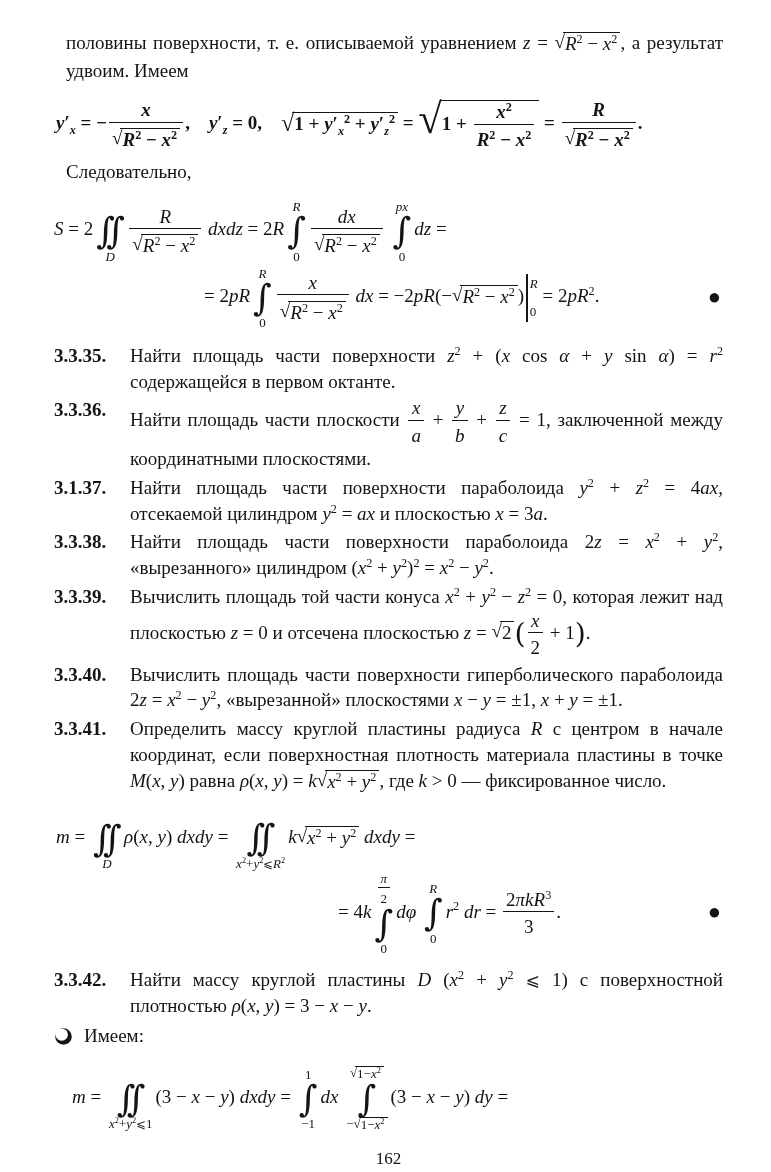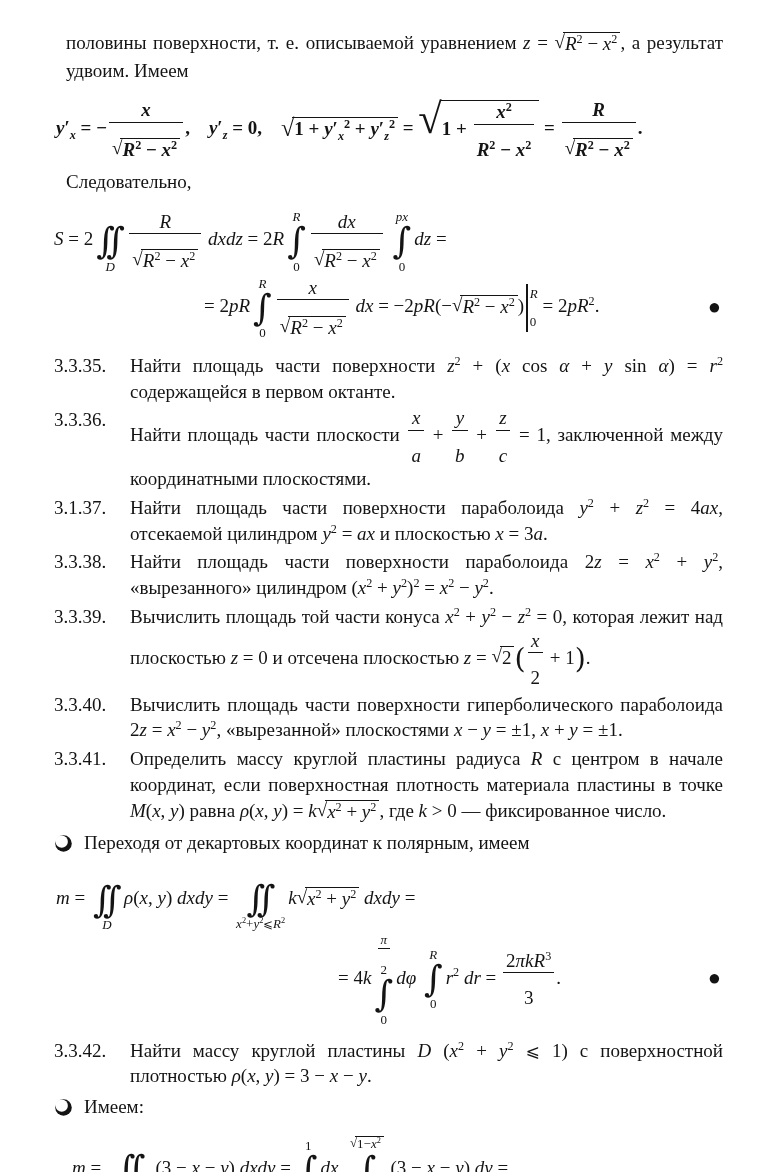--- a/index.html
+++ b/index.html
@@ -11,21 +11,21 @@
   .page{padding:30px 48px 0 54px;}
   i{font-style:italic;}
   sup{font-size:64%;line-height:0;}
   sub{font-size:64%;line-height:0;}
   .para{margin:0 0 4px 12px;text-align:justify;}
   .leq{font-family:"DejaVu Sans","DejaVu Serif",serif;font-size:0.9em;}
 
   
   .fr{display:inline-block;vertical-align:middle;text-align:center;line-height:1.12;margin:0 2px;}
   .fr>.n{display:block;padding:0 3px 1px 3px;}
-  .fr>.d{display:block;border-top:1.4px solid #141414;padding:14px 3px 0 3px;}
+  .fr>.d{display:block;border-top:1.4px solid #141414;padding:4px 3px 0 3px;}
 
   
   .sq{display:inline-block;white-space:nowrap;vertical-align:middle;}
   .sq>.r{display:inline-block;vertical-align:top;line-height:1;margin-right:-2px;}
   .sq>.v{display:inline-block;vertical-align:top;line-height:1.14;border-top:1.5px solid #141414;padding:0 3px 0 2px;}
   .r.rm{font-size:1.28em;transform:translateY(-1px);}
   .r.rt{font-size:2.25em;transform:translateY(-2px);}
 
   
   .it{display:inline-flex;flex-direction:column;align-items:center;vertical-align:middle;line-height:1;margin:0 3px;}
@@ -51,21 +51,21 @@
   .d-derivs{margin:16px 0 8px 2px;font-weight:bold;}
   .d-s1{margin:16px 0 4px 0;}
   .d-s2{margin:2px 0 14px 0;padding-left:150px;}
   .d-m1{margin:12px 0 2px 2px;}
   .d-m2{margin:0 0 12px 0;padding-left:284px;}
   .d-m3{margin:16px 0 8px 18px;}
 
   
   .problems{margin-top:6px;}
   .prob{display:flex;margin:0 0 3px 0;}
-  .prob .pnum{flex:none;width:64px;margin-right:12px;font-weight:normal;}
+  .prob .pnum{flex:none;width:64px;margin-right:12px;font-weight:bold;}
   .prob .pbody{flex:1;text-align:justify;hyphens:auto;}
 
   
   .sol{display:flex;align-items:flex-start;margin:5px 0 3px 0;}
   .sol .bullet{flex:none;width:19px;height:19px;margin:4px 11px 0 0;}
   .sol .bullet svg{width:19px;height:19px;display:block;}
   .sol .soltext{flex:1;text-align:justify;}
 
   .pagenum{text-align:center;font-size:17px;margin-top:14px;}
 </style>
@@ -129,29 +129,20 @@
     <div class="prob">
       <span class="pnum">3.3.40.</span>
       <span class="pbody">Вычислить площадь части поверхности гиперболического параболоида 2<i>z</i> = <i>x</i><sup>2</sup> − <i>y</i><sup>2</sup>, «вырезанной» плоскостями <i>x</i> − <i>y</i> = ±1, <i>x</i> + <i>y</i> = ±1.</span>
     </div>
     <div class="prob">
       <span class="pnum">3.3.41.</span>
       <span class="pbody">Определить массу круглой пластины радиуса <i>R</i> с центром в начале координат, если поверхностная плотность материала пластины в точке <i>M</i>(<i>x</i>, <i>y</i>) равна <i>ρ</i>(<i>x</i>, <i>y</i>) = <i>k</i><span class="sq"><span class="r">√</span><span class="v"><i>x</i><sup>2</sup> + <i>y</i><sup>2</sup></span></span>, где <i>k</i> &gt; 0 — фиксированное число.</span>
     </div>
   </div>
 
-  <div class="sol">
-    <span class="bullet">
-      <svg viewBox="0 0 20 20" aria-hidden="true">
-        <circle cx="10" cy="10" r="8.7" fill="#141414"></circle>
-        <circle cx="8.1" cy="8.1" r="6.5" fill="#ffffff"></circle>
-      </svg>
-    </span>
-    <span class="soltext">Переходя от декартовых координат к полярным, имеем</span>
-  </div>
 
   <div class="disp rel d-m1"><i>m</i> = <span class="it">
         <span class="u">&nbsp;</span>
         <span class="s dd">∫∫</span>
         <span class="l"><i>D</i></span>
       </span><i>ρ</i>(<i>x</i>, <i>y</i>) <i>dxdy</i> = <span class="it">
         <span class="u">&nbsp;</span>
         <span class="s dd">∫∫</span>
         <span class="l"><i>x</i><sup>2</sup>+<i>y</i><sup>2</sup><span class="leq">⩽</span><i>R</i><sup>2</sup></span>
       </span><i>k</i><span class="sq"><span class="r">√</span><span class="v"><i>x</i><sup>2</sup> + <i>y</i><sup>2</sup></span></span> <i>dxdy</i> =</div>

